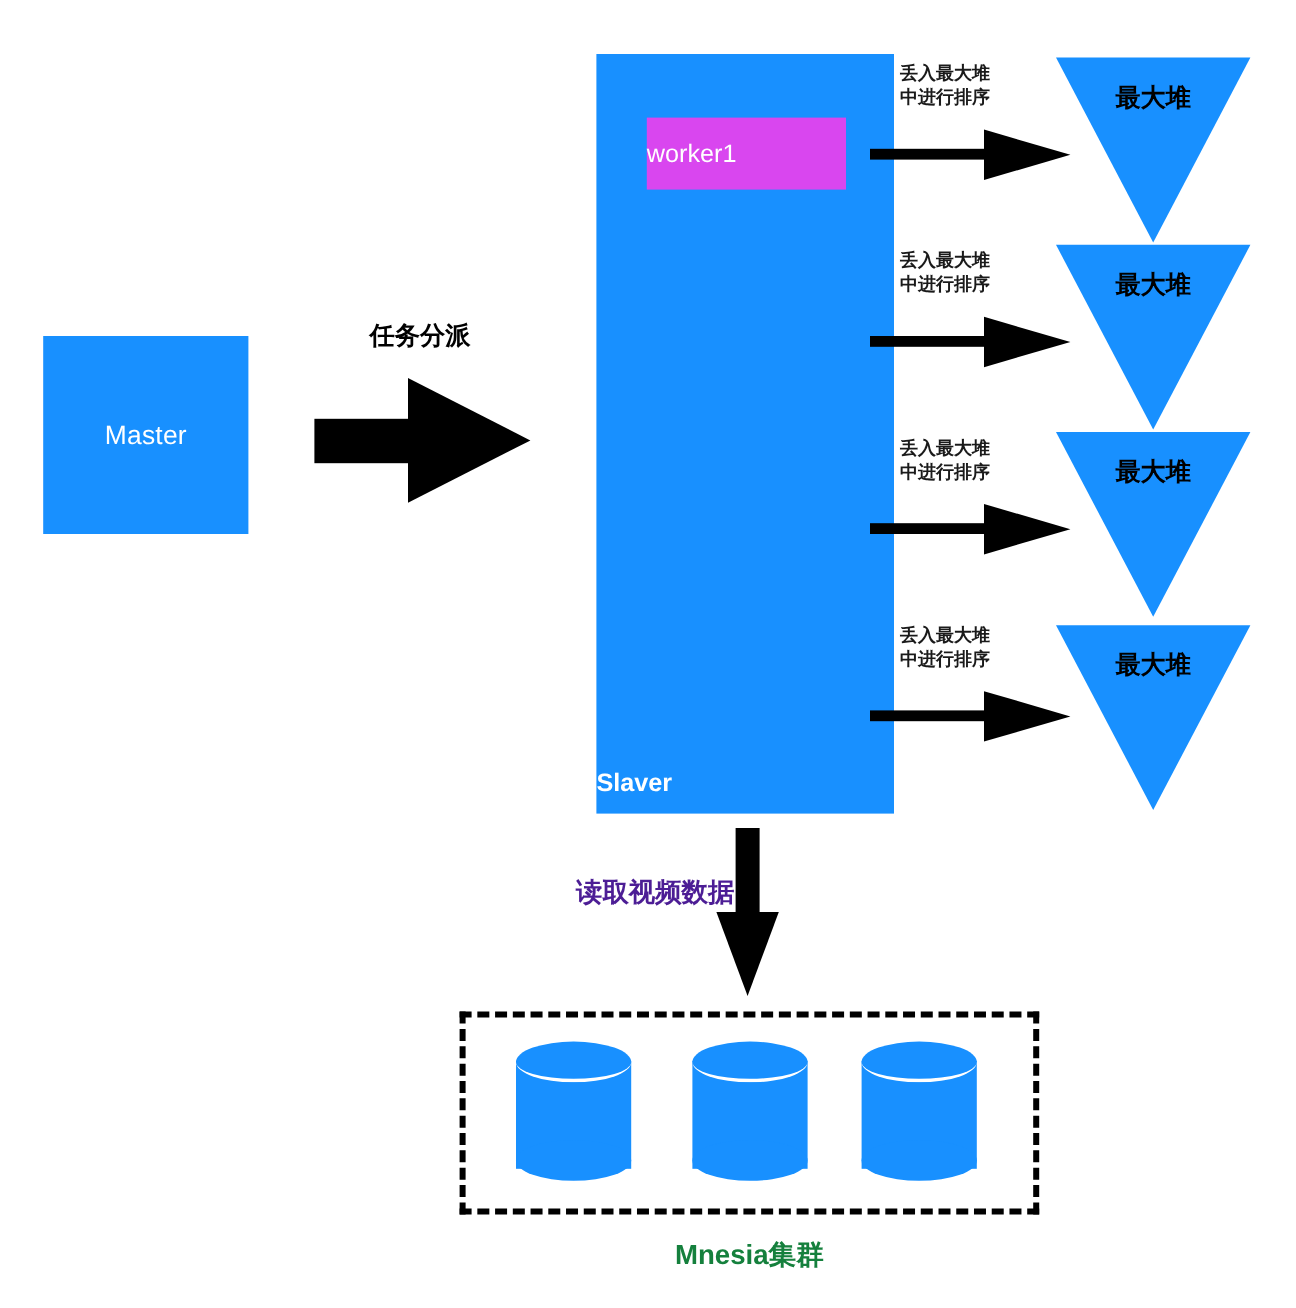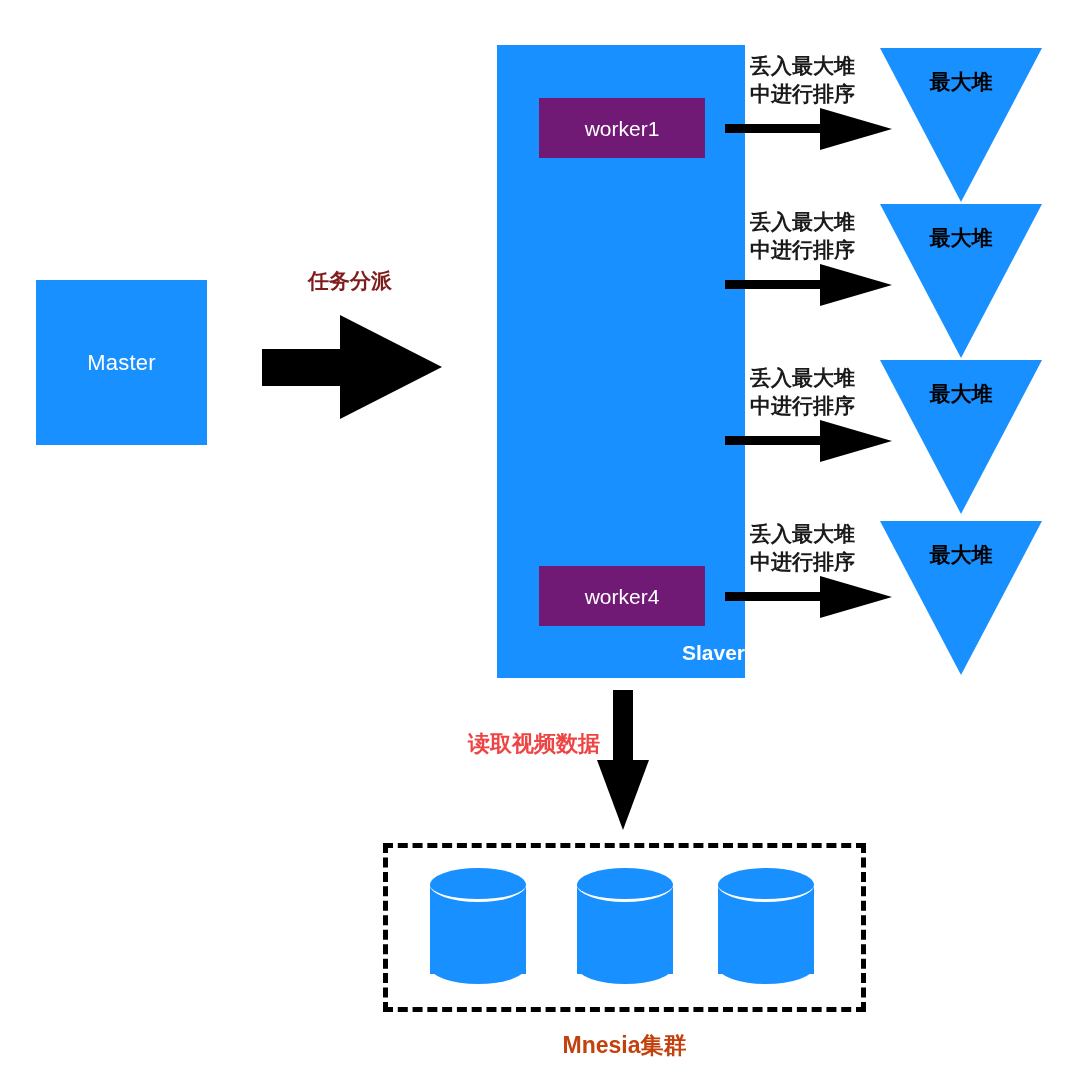--- a/index.html
+++ b/index.html
@@ -41,35 +41,35 @@
 
   
   .slaver-box {
     left: 497px; top: 45px;
     width: 248px; height: 633px;
     background: #1890ff;
   }
   .slaver-label {
     left: 497px; top: 642px;
     width: 248px;
-    text-align: right;
+    text-align: left;
     color: #ffffff;
     font-size: 21px;
     font-weight: bold;
     line-height: 1;
   }
 
   
   .worker-box {
     left: 539px;
     width: 166px; height: 60px;
-    background: #701a75;
+    background: #d946ef;
     display: flex;
     align-items: center;
-    justify-content: center;
+    justify-content: flex-start;
   }
   .worker-label {
     color: #ffffff;
     font-size: 21px;
     font-weight: 400;
     line-height: 1;
   }
 
   
   .big-arrow-shaft {
@@ -81,21 +81,21 @@
     left: 340px; top: 315px;
     width: 0; height: 0;
     border-top: 52px solid transparent;
     border-bottom: 52px solid transparent;
     border-left: 102px solid #000000;
   }
   .assign-label {
     left: 270px; top: 268px;
     width: 160px;
     text-align: center;
-    color: #7f1d1d;
+    color: #000000;
     font-size: 21px;
     font-weight: bold;
     line-height: 1.2;
   }
 
   
   .thin-arrow-shaft {
     left: 725px;
     width: 100px; height: 9px;
     background: #000000;
@@ -107,21 +107,21 @@
     border-bottom: 21px solid transparent;
     border-left: 72px solid #000000;
   }
 
   
   .heap-caption {
     left: 750px;
     width: 122px;
     text-align: left;
     color: #1a1a1a;
-    font-size: 21px;
+    font-size: 15px;
     font-weight: bold;
     line-height: 1.35;
   }
 
   
   .heap-tri {
     left: 880px;
     width: 0; height: 0;
     border-left: 81px solid transparent;
     border-right: 81px solid transparent;
@@ -144,40 +144,40 @@
     background: #000000;
   }
   .vert-arrow-head {
     left: 597px; top: 760px;
     width: 0; height: 0;
     border-left: 26px solid transparent;
     border-right: 26px solid transparent;
     border-top: 70px solid #000000;
   }
   .read-label {
-    left: 420px; top: 733px;
+    left: 432px; top: 733px;
     width: 180px;
     text-align: right;
-    color: #ef4444;
+    color: #4c1d95;
     font-size: 22px;
     font-weight: bold;
     line-height: 1;
   }
 
   
   .mnesia-box {
     left: 383px; top: 843px;
     width: 483px; height: 169px;
     border: 5px dashed #000000;
   }
   .mnesia-label {
     left: 383px; top: 1034px;
     width: 483px;
     text-align: center;
-    color: #c2410c;
+    color: #15803d;
     font-size: 23px;
     font-weight: bold;
     line-height: 1;
   }
 
   
   .cylinder {
     top: 868px;
     width: 96px; height: 122px;
   }
@@ -218,23 +218,20 @@
 
   <div class="abs slaver-box"></div>
   <div class="abs slaver-label">Slaver</div>
 
   <div class="abs worker-box" style="top:98px;">
     <span class="worker-label">worker1</span>
   </div>
 
 
 
-  <div class="abs worker-box" style="top:566px;">
-    <span class="worker-label">worker4</span>
-  </div>
 
   <div class="abs heap-caption" style="top:52px;">
     <div>丢入最大堆</div>
     <div>中进行排序</div>
   </div>
   <div class="abs thin-arrow-shaft" style="top:124px;"></div>
   <div class="abs thin-arrow-head" style="top:108px;"></div>
   <div class="abs heap-tri" style="top:48px;"></div>
   <div class="abs heap-tri-label" style="top:71px;">最大堆</div>
 

